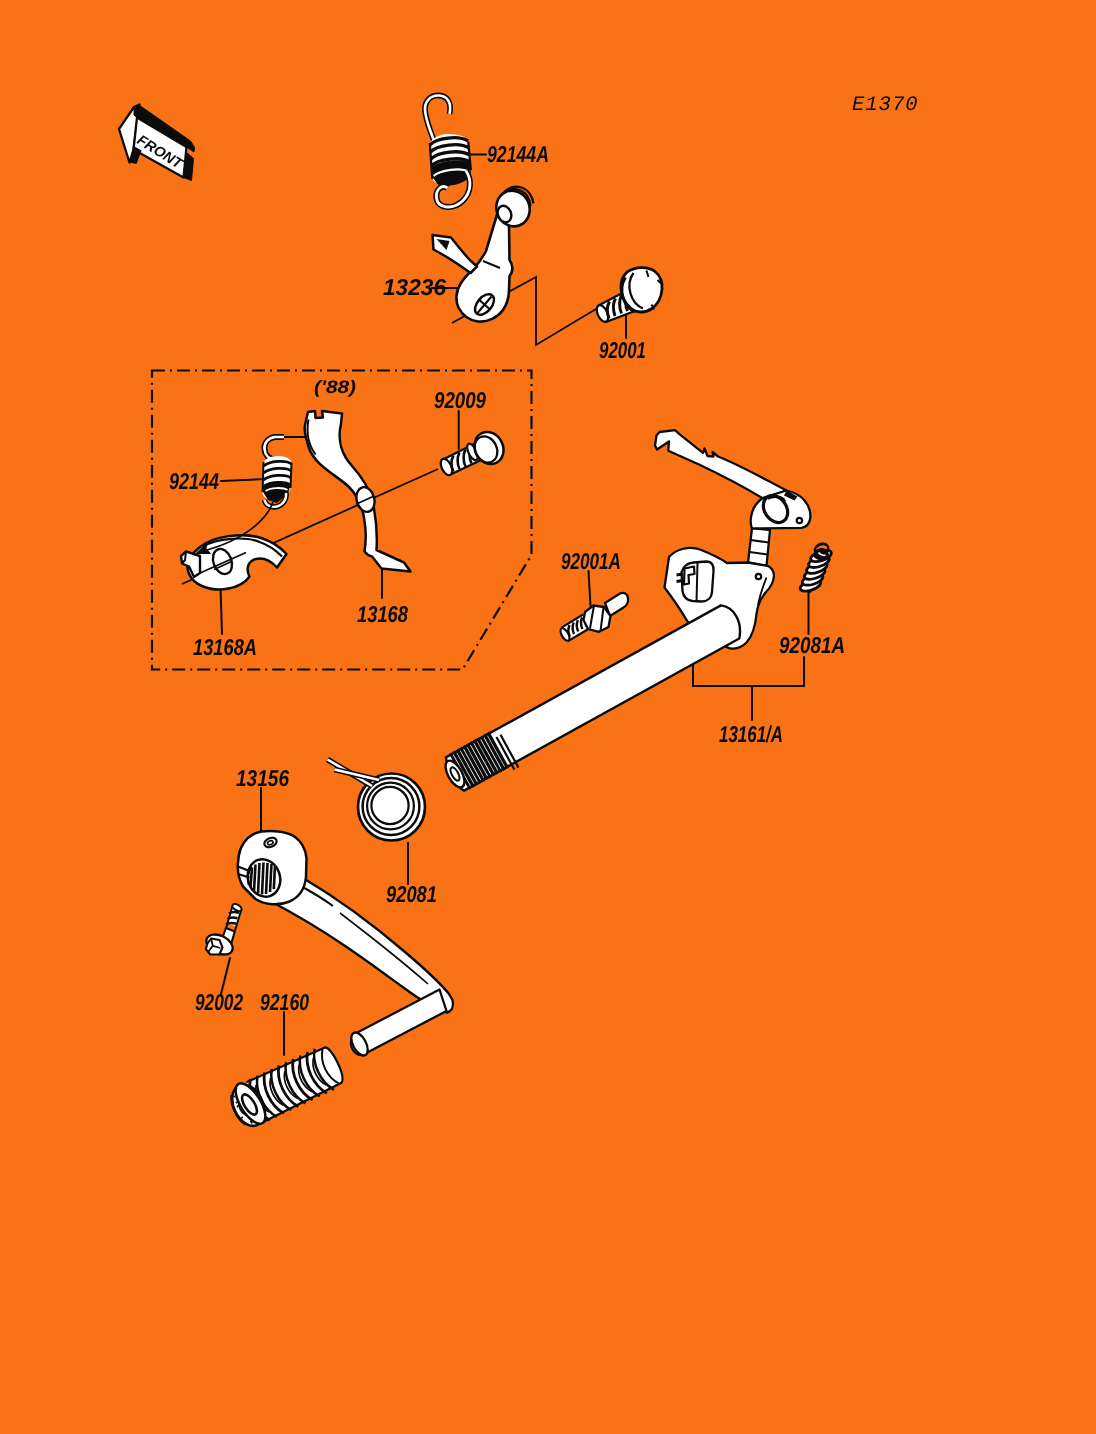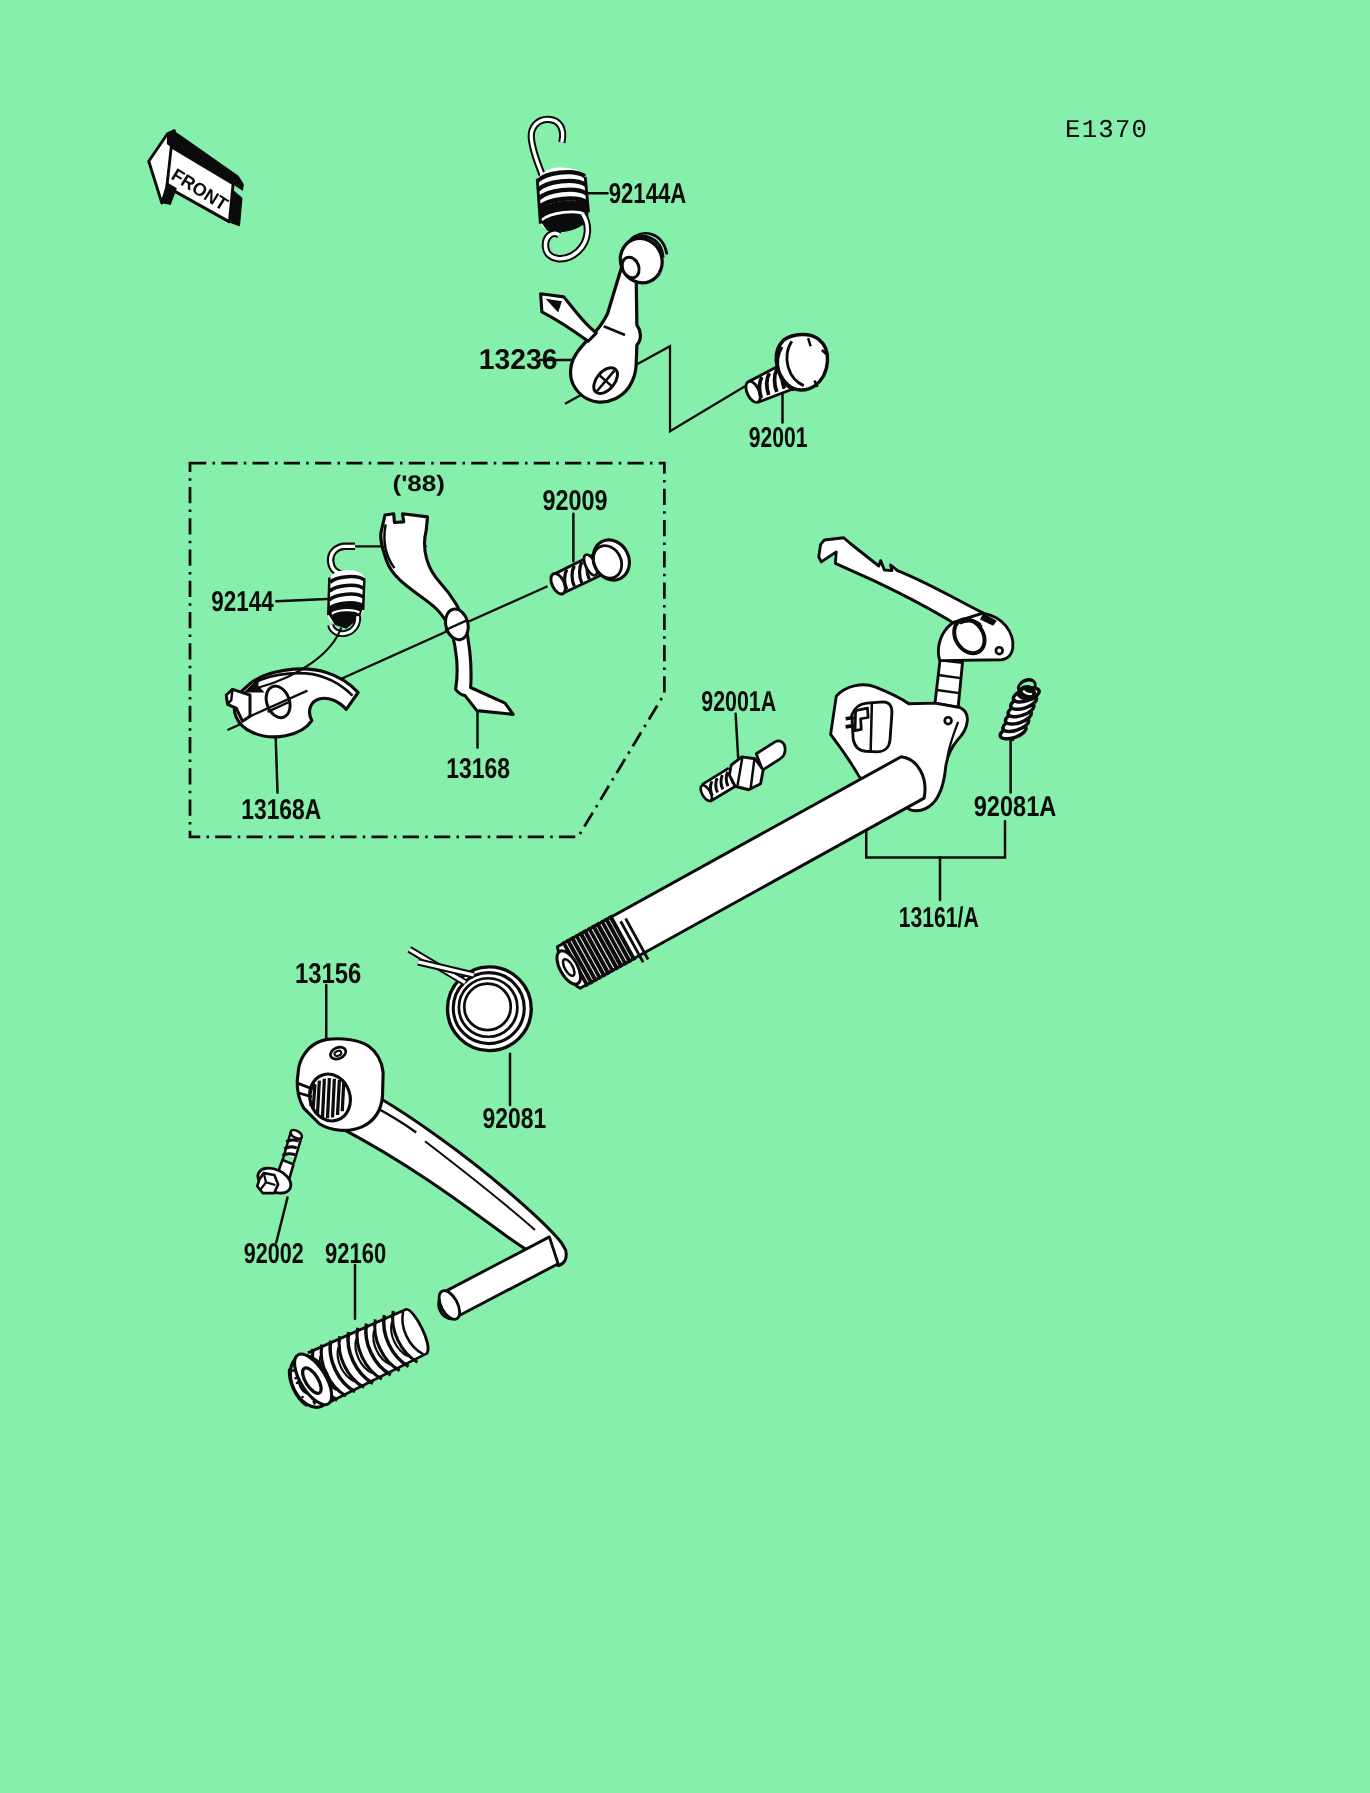--- a/index.html
+++ b/index.html
@@ -1,16 +1,16 @@
 <!DOCTYPE html>
 <html><head>
 <meta charset="utf-8">
 <style>
 html,body{margin:0;padding:0;background:#fff;}
-#page{position:relative;width:1096px;height:1434px;background:#86efac;overflow:hidden;}
+#page{position:relative;width:1096px;height:1434px;background:#f97316;overflow:hidden;font-style:italic;}
 svg{position:absolute;left:0;top:0;}
 text{font-family:"Liberation Sans",sans-serif;font-weight:bold;fill:#0b0b0b;-webkit-font-smoothing:antialiased;text-rendering:geometricPrecision;}
 .mono{font-family:"Liberation Mono",monospace;font-weight:normal;}
 </style>
 </head>
 <body>
 <div id="page">
 <svg width="1096" height="1434" viewBox="0 0 1096 1434">
 
 <g stroke="#0b0b0b" stroke-width="2" fill="none" stroke-linecap="round">

